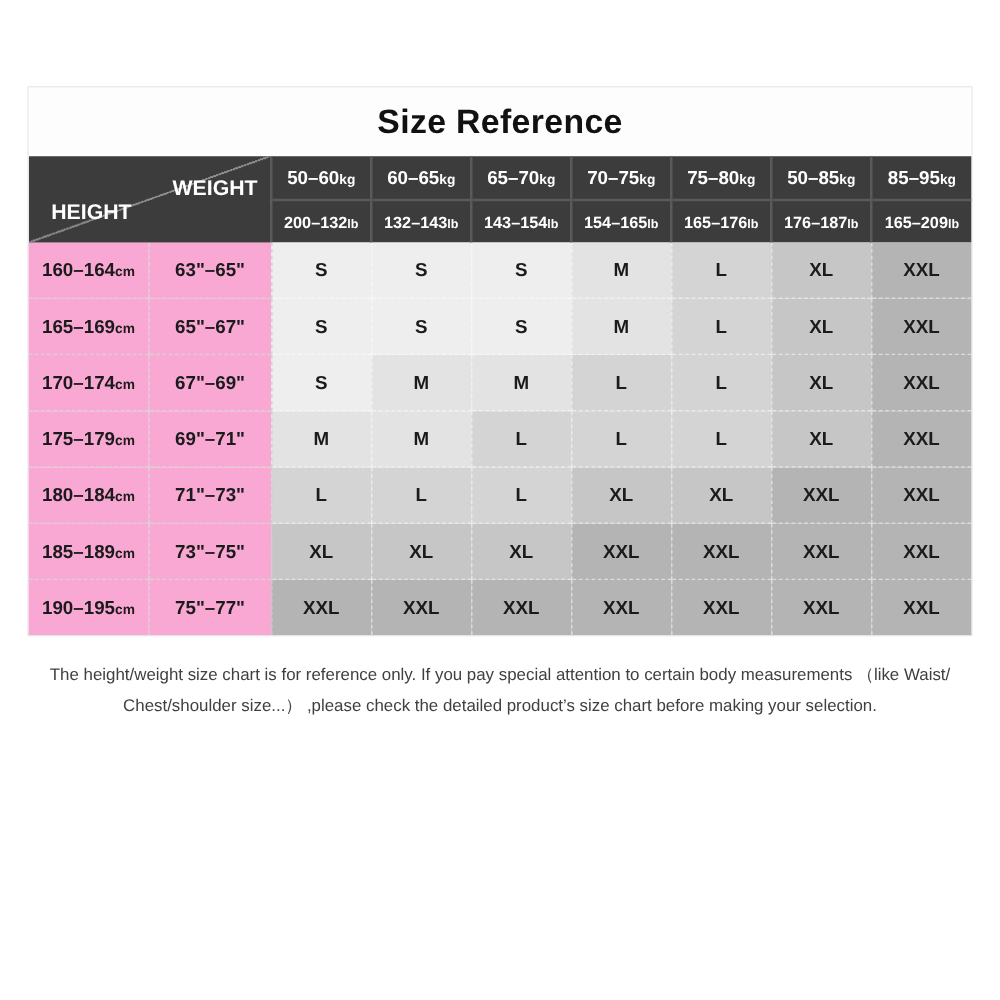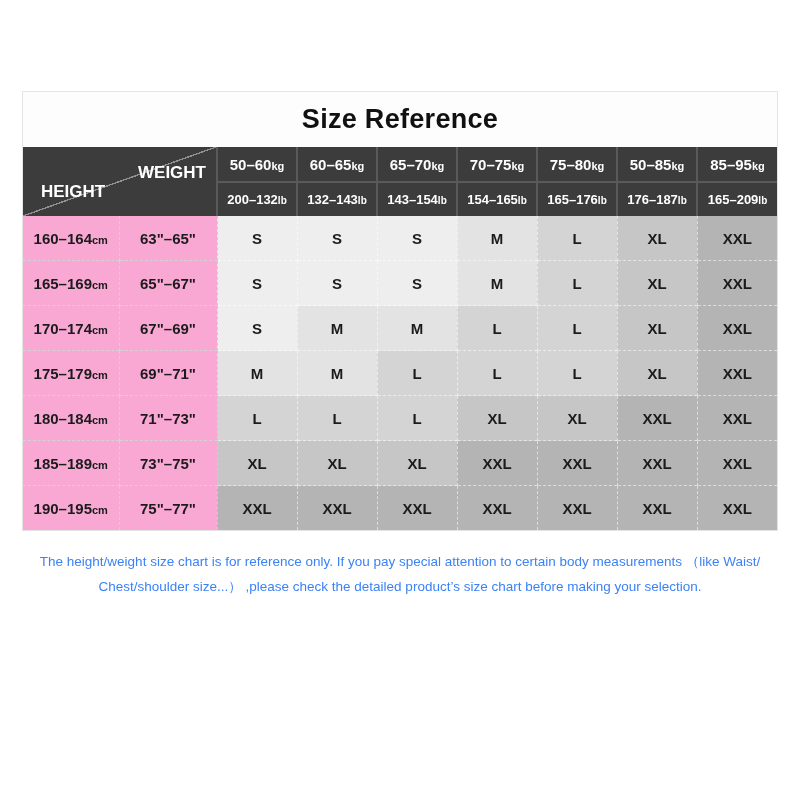--- a/index.html
+++ b/index.html
@@ -6,21 +6,21 @@
     margin: 0;
     padding: 0;
     width: 800px;
     height: 800px;
     background: #ffffff;
     font-family: "Liberation Sans", "DejaVu Sans", sans-serif;
     overflow: hidden;
   }
   .block {
     width: 754px;
-    margin: 91px auto 0;
+    margin: 69px auto 0;
     border: 1px solid #e4e4e4;
     box-sizing: content-box;
   }
   .title {
     height: 55px;
     display: flex;
     align-items: center;
     justify-content: center;
     font-size: 27px;
     font-weight: bold;
@@ -96,21 +96,21 @@
     border-top: 1px dashed rgba(255,255,255,0.55);
     border-left: 1px dashed rgba(255,255,255,0.55);
   }
   td.size-first { border-left: 1px dashed #cdcdcd; }
   tbody tr:first-child td { border-top: none; }
   .footer {
     margin-top: 18px;
     text-align: center;
     font-size: 13.5px;
     line-height: 25px;
-    color: #3b82f6;
+    color: #404040;
     font-weight: normal;
   }
 </style>
 </head>
 <body>
 
 <div class="block">
   <div class="title">Size Reference</div>
   <table id="size-table">
       <colgroup>

